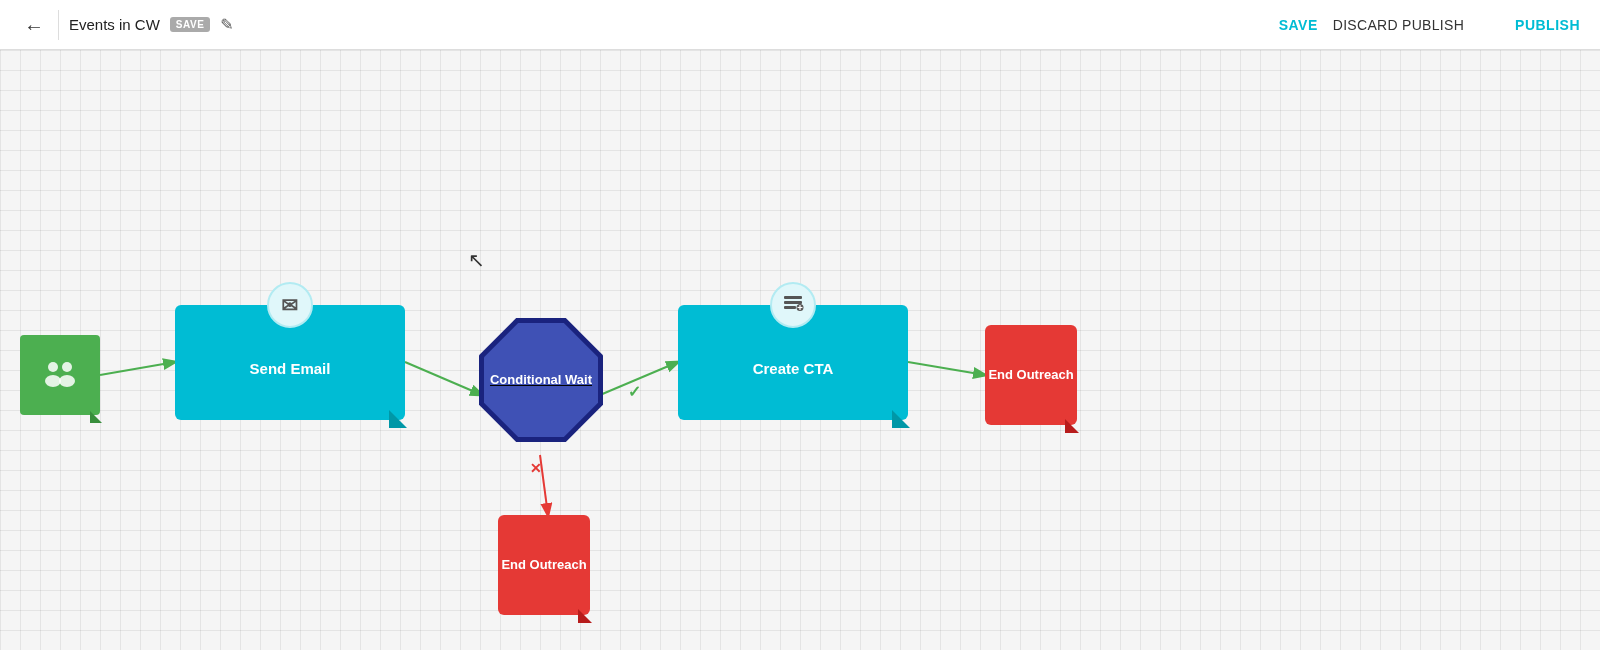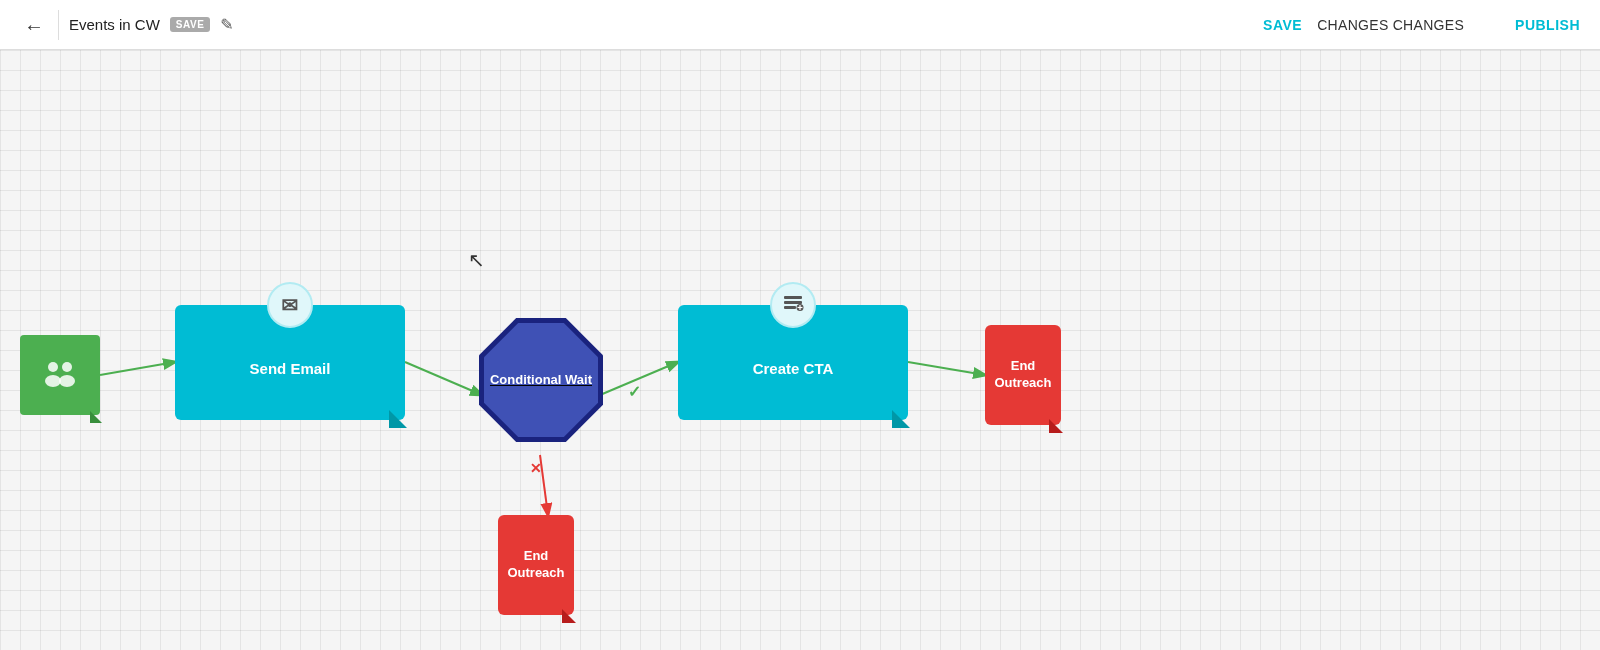--- a/index.html
+++ b/index.html
@@ -190,21 +190,21 @@
       bottom: -8px;
       right: -2px;
       width: 18px;
       height: 18px;
       background: #0097a7;
       clip-path: polygon(0 0, 100% 100%, 0 100%);
     }
 
     
     .end-outreach-node {
-      width: 76px;
+      width: 92px;
       height: 100px;
       background: #e53935;
       border-radius: 6px;
       display: flex;
       align-items: center;
       justify-content: center;
       color: white;
       font-size: 13px;
       font-weight: 700;
       text-align: center;
@@ -296,21 +296,21 @@
 <div class="header">
   <div class="header-left">
     <button class="back-btn">←</button>
     <div class="separator"></div>
     <span class="workflow-title">Events in CW</span>
     <span class="draft-badge">SAVE</span>
     <span class="edit-icon">✎</span>
   </div>
   <div class="header-right">
     <button class="save-btn">SAVE</button>
-    <button class="discard-btn">CHANGES CHANGES</button>
+    <button class="discard-btn">DISCARD PUBLISH</button>
     <button class="publish-btn">PUBLISH</button>
   </div>
 </div>
 
 <div class="canvas">
 
   <svg class="connectors">
     <defs>
       <marker id="arrowGreen" markerWidth="8" markerHeight="8" refX="6" refY="3" orient="auto">
         <path d="M0,0 L0,6 L8,3 z" fill="#4caf50"></path>

